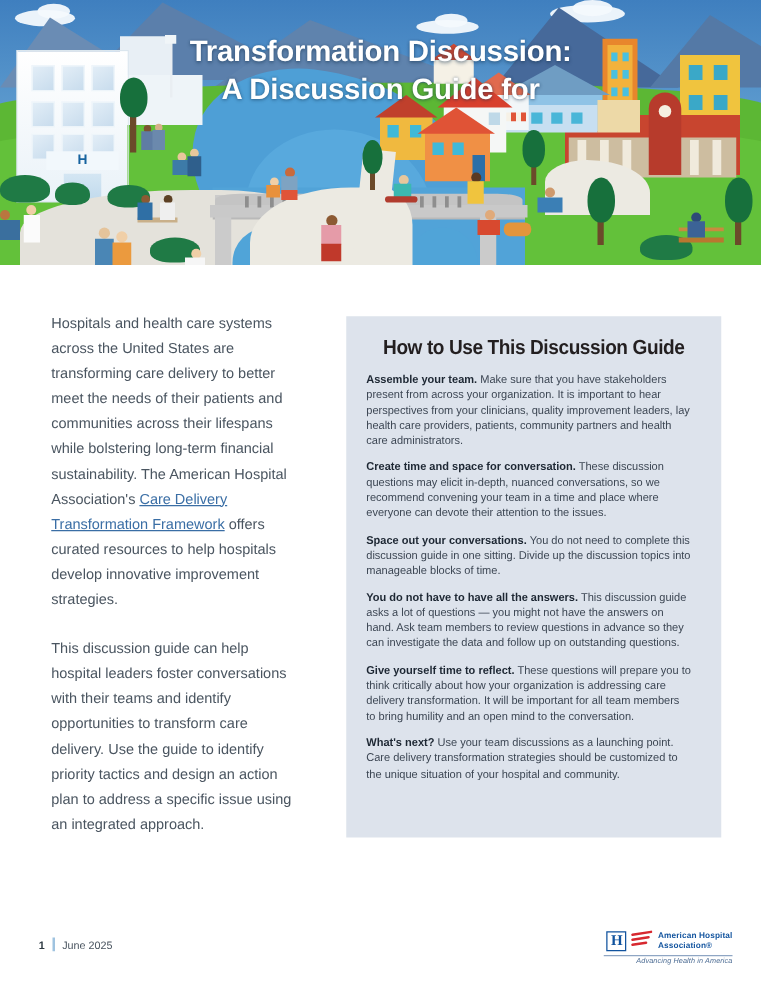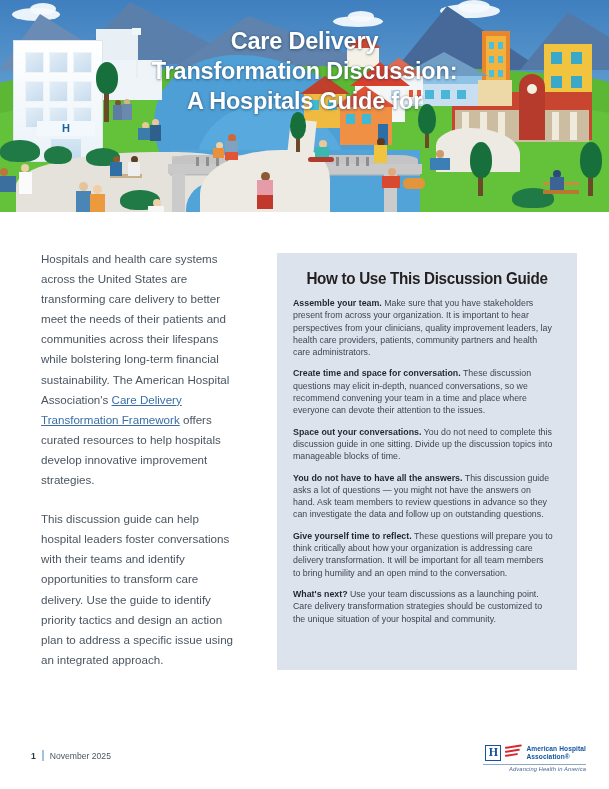--- a/index.html
+++ b/index.html
@@ -462,23 +462,22 @@
 
   <div class="p-h" style="left:388px;top:168px;width:8px;height:8px;background:#e0aa7a;"></div>
   <div class="p-b" style="left:382px;top:176px;width:18px;height:12px;background:#d8492f;"></div>
   <div class="p-b" style="left:403px;top:178px;width:22px;height:11px;background:#e3953c;border-radius:5px;"></div>
 
   <div class="p-h" style="left:261px;top:172px;width:9px;height:9px;background:#8c5a33;"></div>
   <div class="p-b" style="left:257px;top:180px;width:16px;height:16px;background:#e59ba8;"></div>
   <div class="p-l" style="left:257px;top:195px;width:16px;height:14px;background:#c0392b;"></div>
 
   <div class="hero-title">
-    <div>Care Delivery</div>
     <div>Transformation Discussion:</div>
-    <div>A Hospitals Guide for</div>
+    <div>A Discussion Guide for</div>
   </div>
 </div>
 
 <div class="content">
 
   <div class="left-col">
     <p><span>Hospitals and health care systems across the United States are transforming care delivery to better meet the needs of their patients and communities across their lifespans while bolstering long-term financial sustainability. The American Hospital Association's </span><a href="#">Care Delivery Transformation Framework</a><span> offers curated resources to help hospitals develop innovative improvement strategies.</span></p>
     <p>This discussion guide can help hospital leaders foster conversations with their teams and identify opportunities to transform care delivery. Use the guide to identify priority tactics and design an action plan to address a specific issue using an integrated approach.</p>
   </div>
 
@@ -491,21 +490,21 @@
     <p><b>You do not have to have all the answers.</b><span> This discussion guide asks a lot of questions — you might not have the answers on hand. Ask team members to review questions in advance so they can investigate the data and follow up on outstanding questions.</span></p>
     <p><b>Give yourself time to reflect.</b><span> These questions will prepare you to think critically about how your organization is addressing care delivery transformation. It will be important for all team members to bring humility and an open mind to the conversation.</span></p>
     <p><b>What's next?</b><span> Use your team discussions as a launching point. Care delivery transformation strategies should be customized to the unique situation of your hospital and community.</span></p>
   </div>
 </div>
 
 <div class="footer">
   <div class="pg">
     <span class="num">1</span>
     <span class="bar"></span>
-    <span>November 2025</span>
+    <span>June 2025</span>
   </div>
 
   <div class="logo">
     <div class="logo-top">
       <div class="logo-h">H</div>
       <div class="logo-sw">
         <i style="top:2px;transform:rotate(-9deg);"></i>
         <i style="top:6px;transform:rotate(-9deg);width:15px;"></i>
         <i style="top:10px;transform:rotate(-9deg);width:13px;"></i>
       </div>

